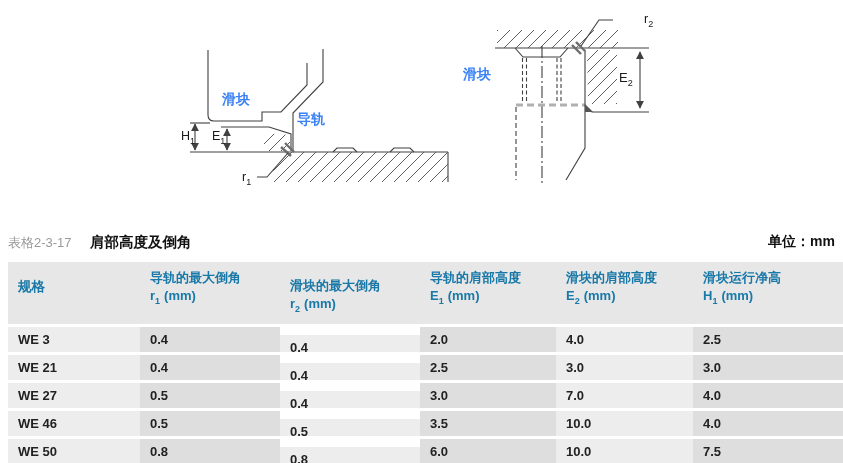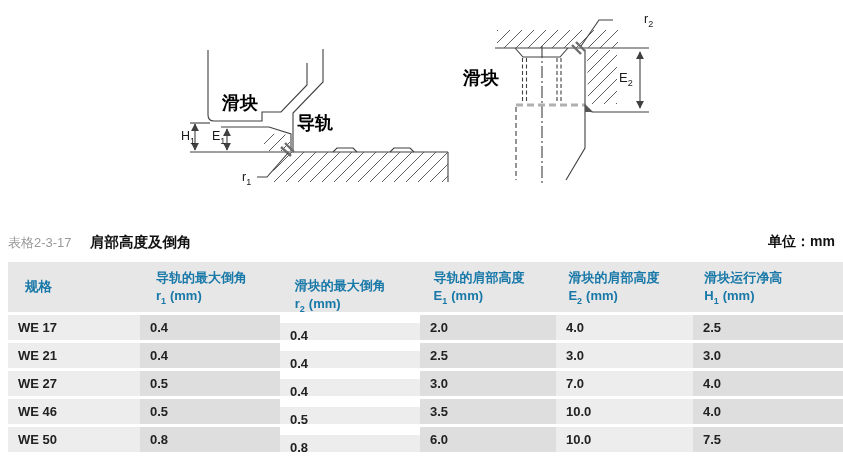--- a/index.html
+++ b/index.html
@@ -4,31 +4,31 @@
 <style>
   html,body{margin:0;padding:0;background:#fff;}
   body{
     width:843px;height:463px;position:relative;overflow:hidden;
     font-family:"Liberation Sans","DejaVu Sans",sans-serif;
     color:#222;
   }
   
   .diagram-area{position:absolute;left:0;top:0;width:843px;height:225px;}
   .diagram-area svg{position:absolute;left:0;top:0;}
-  .dlabel{position:absolute;font-size:18px;font-weight:bold;color:#000000;white-space:nowrap;}
+  .dlabel{position:absolute;font-size:14px;font-weight:bold;color:#3b82f6;white-space:nowrap;}
   .dim{position:absolute;font-size:12.5px;font-weight:normal;color:#1a1a1a;white-space:nowrap;}
   .dim sub,.hcell sub{font-size:9px;line-height:0;}
   
   .table-title{position:absolute;left:8px;top:233px;width:827px;height:22px;}
   .tt-label{color:#9a9a9a;font-size:13px;}
   .tt-text{color:#111;font-size:14.5px;font-weight:bold;margin-left:14px;}
   .tt-unit{float:right;color:#111;font-size:14px;font-weight:bold;}
   
   .gtable{position:absolute;left:8px;top:262px;width:835px;}
-  .ghead{display:flex;height:50px;background:var(--header_bg,#e7e7e7);padding-left:7px;}
+  .ghead{display:flex;height:62px;background:var(--header_bg,#e7e7e7);}
   .hcell{box-sizing:border-box;padding:7px 4px 0 10px;color:var(--accent,#1878a8);
          font-weight:bold;font-size:13px;line-height:18px;}
   .hcell .l2 .unit{margin-left:4px;}
   .hcell.spec{padding-top:0;line-height:50px;font-size:13.5px;}
   .c0{width:132px;} .c1{width:140px;} .c2{width:140px;margin-top:8px;}
   .c3{width:136px;} .c4{width:137px;} .c5{width:150px;}
   .grow{display:flex;height:25px;margin-top:3px;}
   .cell{box-sizing:border-box;padding-left:10px;font-size:13px;font-weight:bold;
         line-height:25px;color:#222;}
   .bg-a{background:var(--cell_light,#ededed);}
@@ -151,21 +151,21 @@
       <div>滑块的肩部高度</div>
       <div class="l2"><span>E</span><sub>2</sub><span class="unit">(mm)</span></div>
     </div>
     <div class="hcell c5">
       <div>滑块运行净高</div>
       <div class="l2"><span>H</span><sub>1</sub><span class="unit">(mm)</span></div>
     </div>
   </div>
 
   <div class="grow">
-    <div class="cell bg-a c0">WE 17</div>
+    <div class="cell bg-a c0">WE 3</div>
     <div class="cell bg-b c1">0.4</div>
     <div class="cell bg-a c2">0.4</div>
     <div class="cell bg-b c3">2.0</div>
     <div class="cell bg-a c4">4.0</div>
     <div class="cell bg-b c5">2.5</div>
   </div>
   <div class="grow">
     <div class="cell bg-a c0">WE 21</div>
     <div class="cell bg-b c1">0.4</div>
     <div class="cell bg-a c2">0.4</div>

